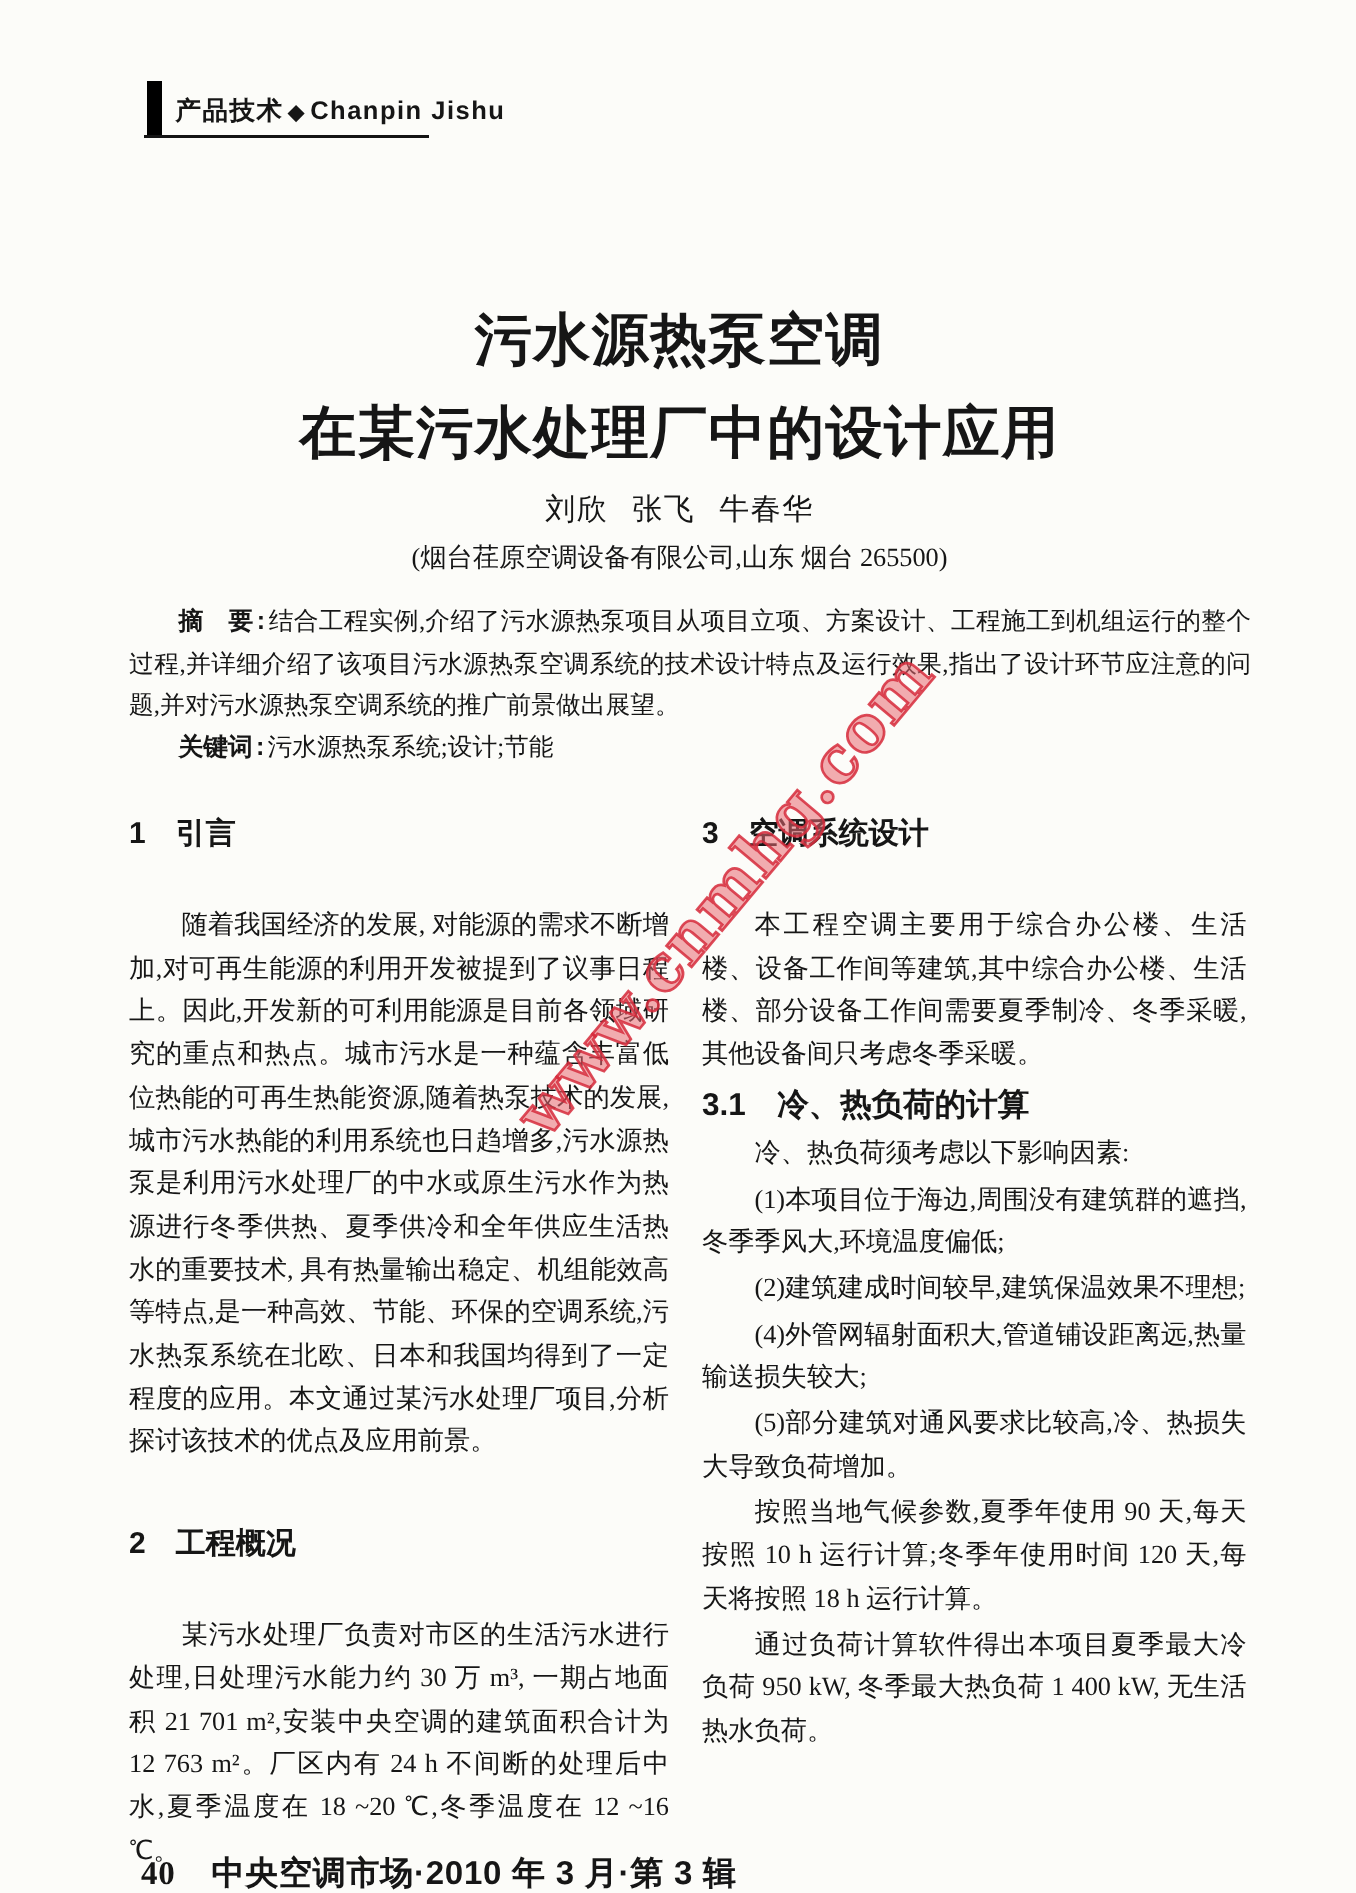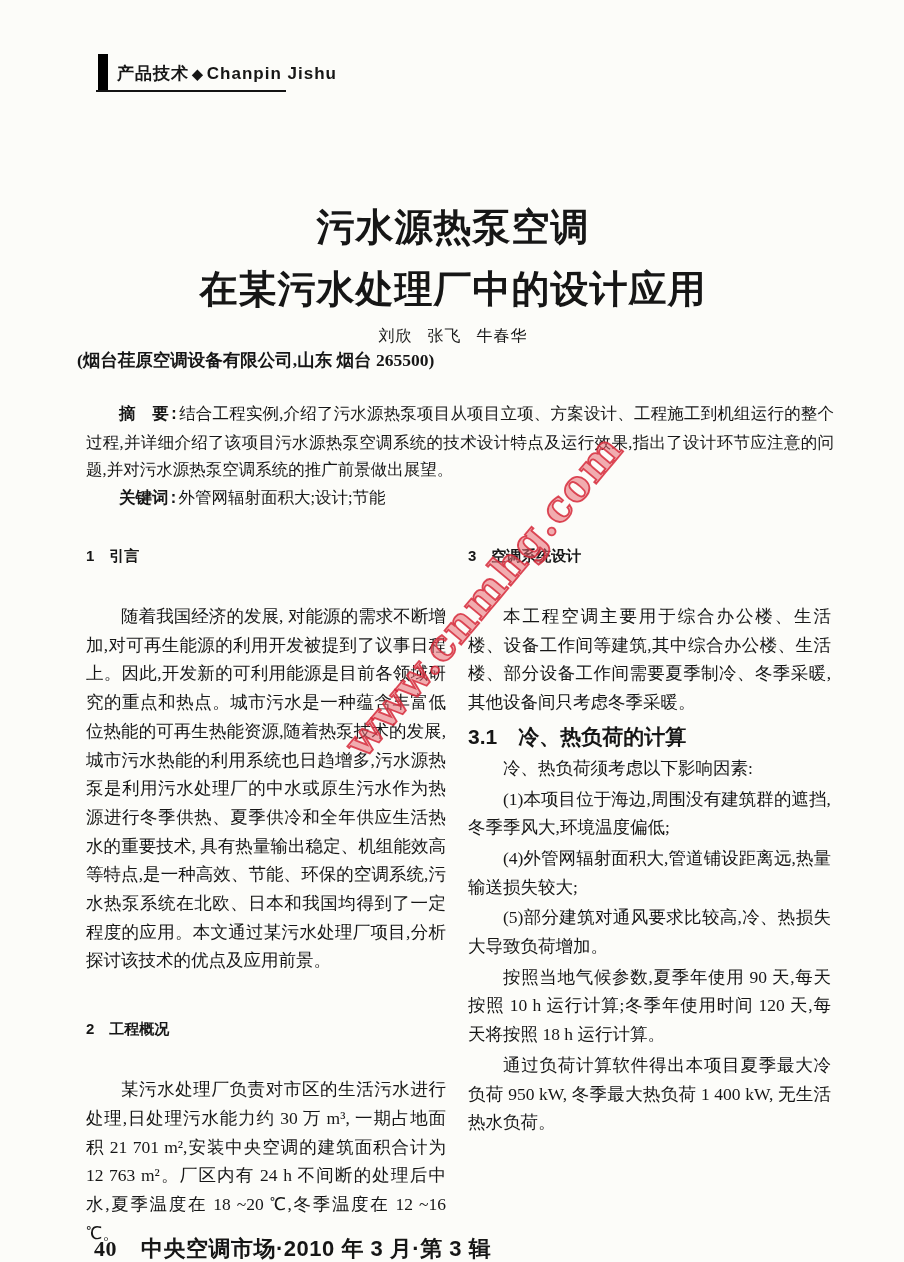--- a/index.html
+++ b/index.html
@@ -31,43 +31,43 @@
   }
 
   
   .title {
     position: absolute; top: 196px; left: 77px; width: 752px;
     text-align: center; font-size: 38px; font-weight: bold;
     line-height: 62px; letter-spacing: 1px;
   }
   .authors {
     position: absolute; top: 326px; left: 77px; width: 752px;
-    text-align: center; font-size: 16px; letter-spacing: 1px; word-spacing: 10px;
+    text-align: center; font-size: 20px; letter-spacing: 1px; word-spacing: 10px;
   }
   .affiliation {
-    position: absolute; top: 348px; left: 77px; width: 752px;
-    font-size: 17.5px; font-weight: bold;
+    position: absolute; top: 359px; left: 77px; width: 752px;
+    text-align: center; font-size: 17.5px;
   }
 
   
   .abstract-block {
     position: absolute; top: 400px; left: 86px; width: 748px;
     font-size: 16.5px; line-height: 27.5px; text-align: justify;
   }
   .abstract-block p { margin: 0; text-indent: 2em; }
   .bold { font-weight: bold; font-family: Liberation Mono, monospace; }
 
   
   .column { position: absolute; top: 542px; font-size: 17.5px; line-height: 28.7px; }
   .col-left  { left: 86px;  width: 360px; }
   .col-right { left: 468px; width: 363px; }
   .column p { margin: 0; }
   .column .heading {
     font-family: "Liberation Sans", sans-serif;
-    font-size: 15px; font-weight: bold; line-height: 24px;
+    font-size: 20px; font-weight: bold; line-height: 24px;
     margin: 42px 0 34px;
   }
   .column .heading:first-child { margin-top: 2px; }
   .column .subheading {
     font-family: "Liberation Sans", sans-serif;
     font-size: 21px; font-weight: bold; line-height: 24px;
     margin: 8px 0 5px;
   }
   .column .para { text-align: justify; text-indent: 2em; }
   .column .para + .para { margin-top: 2px; }
@@ -109,35 +109,36 @@
   <div class="title">
     <div>污水源热泵空调</div>
     <div>在某污水处理厂中的设计应用</div>
   </div>
 
   <div class="authors">刘欣 张飞 牛春华</div>
   <div class="affiliation">(烟台荏原空调设备有限公司,山东 烟台 265500)</div>
 
   <div class="abstract-block">
     <p><span class="bold">摘　要:</span><span>结合工程实例,介绍了污水源热泵项目从项目立项、方案设计、工程施工到机组运行的整个过程,并详细介绍了该项目污水源热泵空调系统的技术设计特点及运行效果,指出了设计环节应注意的问题,并对污水源热泵空调系统的推广前景做出展望。</span></p>
-    <p><span class="bold">关键词:</span><span>外管网辐射面积大;设计;节能</span></p>
+    <p><span class="bold">关键词:</span><span>污水源热泵系统;设计;节能</span></p>
   </div>
 
   <div class="column col-left">
       <p class="heading">1　引言</p>
       <p class="para">随着我国经济的发展, 对能源的需求不断增加,对可再生能源的利用开发被提到了议事日程上。因此,开发新的可利用能源是目前各领域研究的重点和热点。城市污水是一种蕴含丰富低位热能的可再生热能资源,随着热泵技术的发展,城市污水热能的利用系统也日趋增多,污水源热泵是利用污水处理厂的中水或原生污水作为热源进行冬季供热、夏季供冷和全年供应生活热水的重要技术, 具有热量输出稳定、机组能效高等特点,是一种高效、节能、环保的空调系统,污水热泵系统在北欧、日本和我国均得到了一定程度的应用。本文通过某污水处理厂项目,分析探讨该技术的优点及应用前景。</p>
       <p class="heading">2　工程概况</p>
       <p class="para">某污水处理厂负责对市区的生活污水进行处理,日处理污水能力约 30 万 m³, 一期占地面积 21 701 m²,安装中央空调的建筑面积合计为 12 763 m²。厂区内有 24 h 不间断的处理后中水,夏季温度在 18 ~20 ℃,冬季温度在 12 ~16 ℃。</p>
     </div>
   <div class="column col-right">
       <p class="heading">3　空调系统设计</p>
       <p class="para">本工程空调主要用于综合办公楼、生活楼、设备工作间等建筑,其中综合办公楼、生活楼、部分设备工作间需要夏季制冷、冬季采暖,其他设备间只考虑冬季采暖。</p>
       <p class="subheading">3.1　冷、热负荷的计算</p>
       <p class="para">冷、热负荷须考虑以下影响因素:</p>
       <p class="para">(1)本项目位于海边,周围没有建筑群的遮挡,冬季季风大,环境温度偏低;</p>
+      <p class="para">(2)建筑建成时间较早,建筑保温效果不理想;</p>
       <p class="para">(4)外管网辐射面积大,管道铺设距离远,热量输送损失较大;</p>
       <p class="para">(5)部分建筑对通风要求比较高,冷、热损失大导致负荷增加。</p>
       <p class="para">按照当地气候参数,夏季年使用 90 天,每天按照 10 h 运行计算;冬季年使用时间 120 天,每天将按照 18 h 运行计算。</p>
       <p class="para">通过负荷计算软件得出本项目夏季最大冷负荷 950 kW, 冬季最大热负荷 1 400 kW, 无生活热水负荷。</p>
     </div>
 
   <div class="watermark">www.cnmhg.com</div>
 
   <div class="footer">
     <span class="page-num">40</span><span>中央空调市场·2010 年 3 月·第 3 辑</span>

